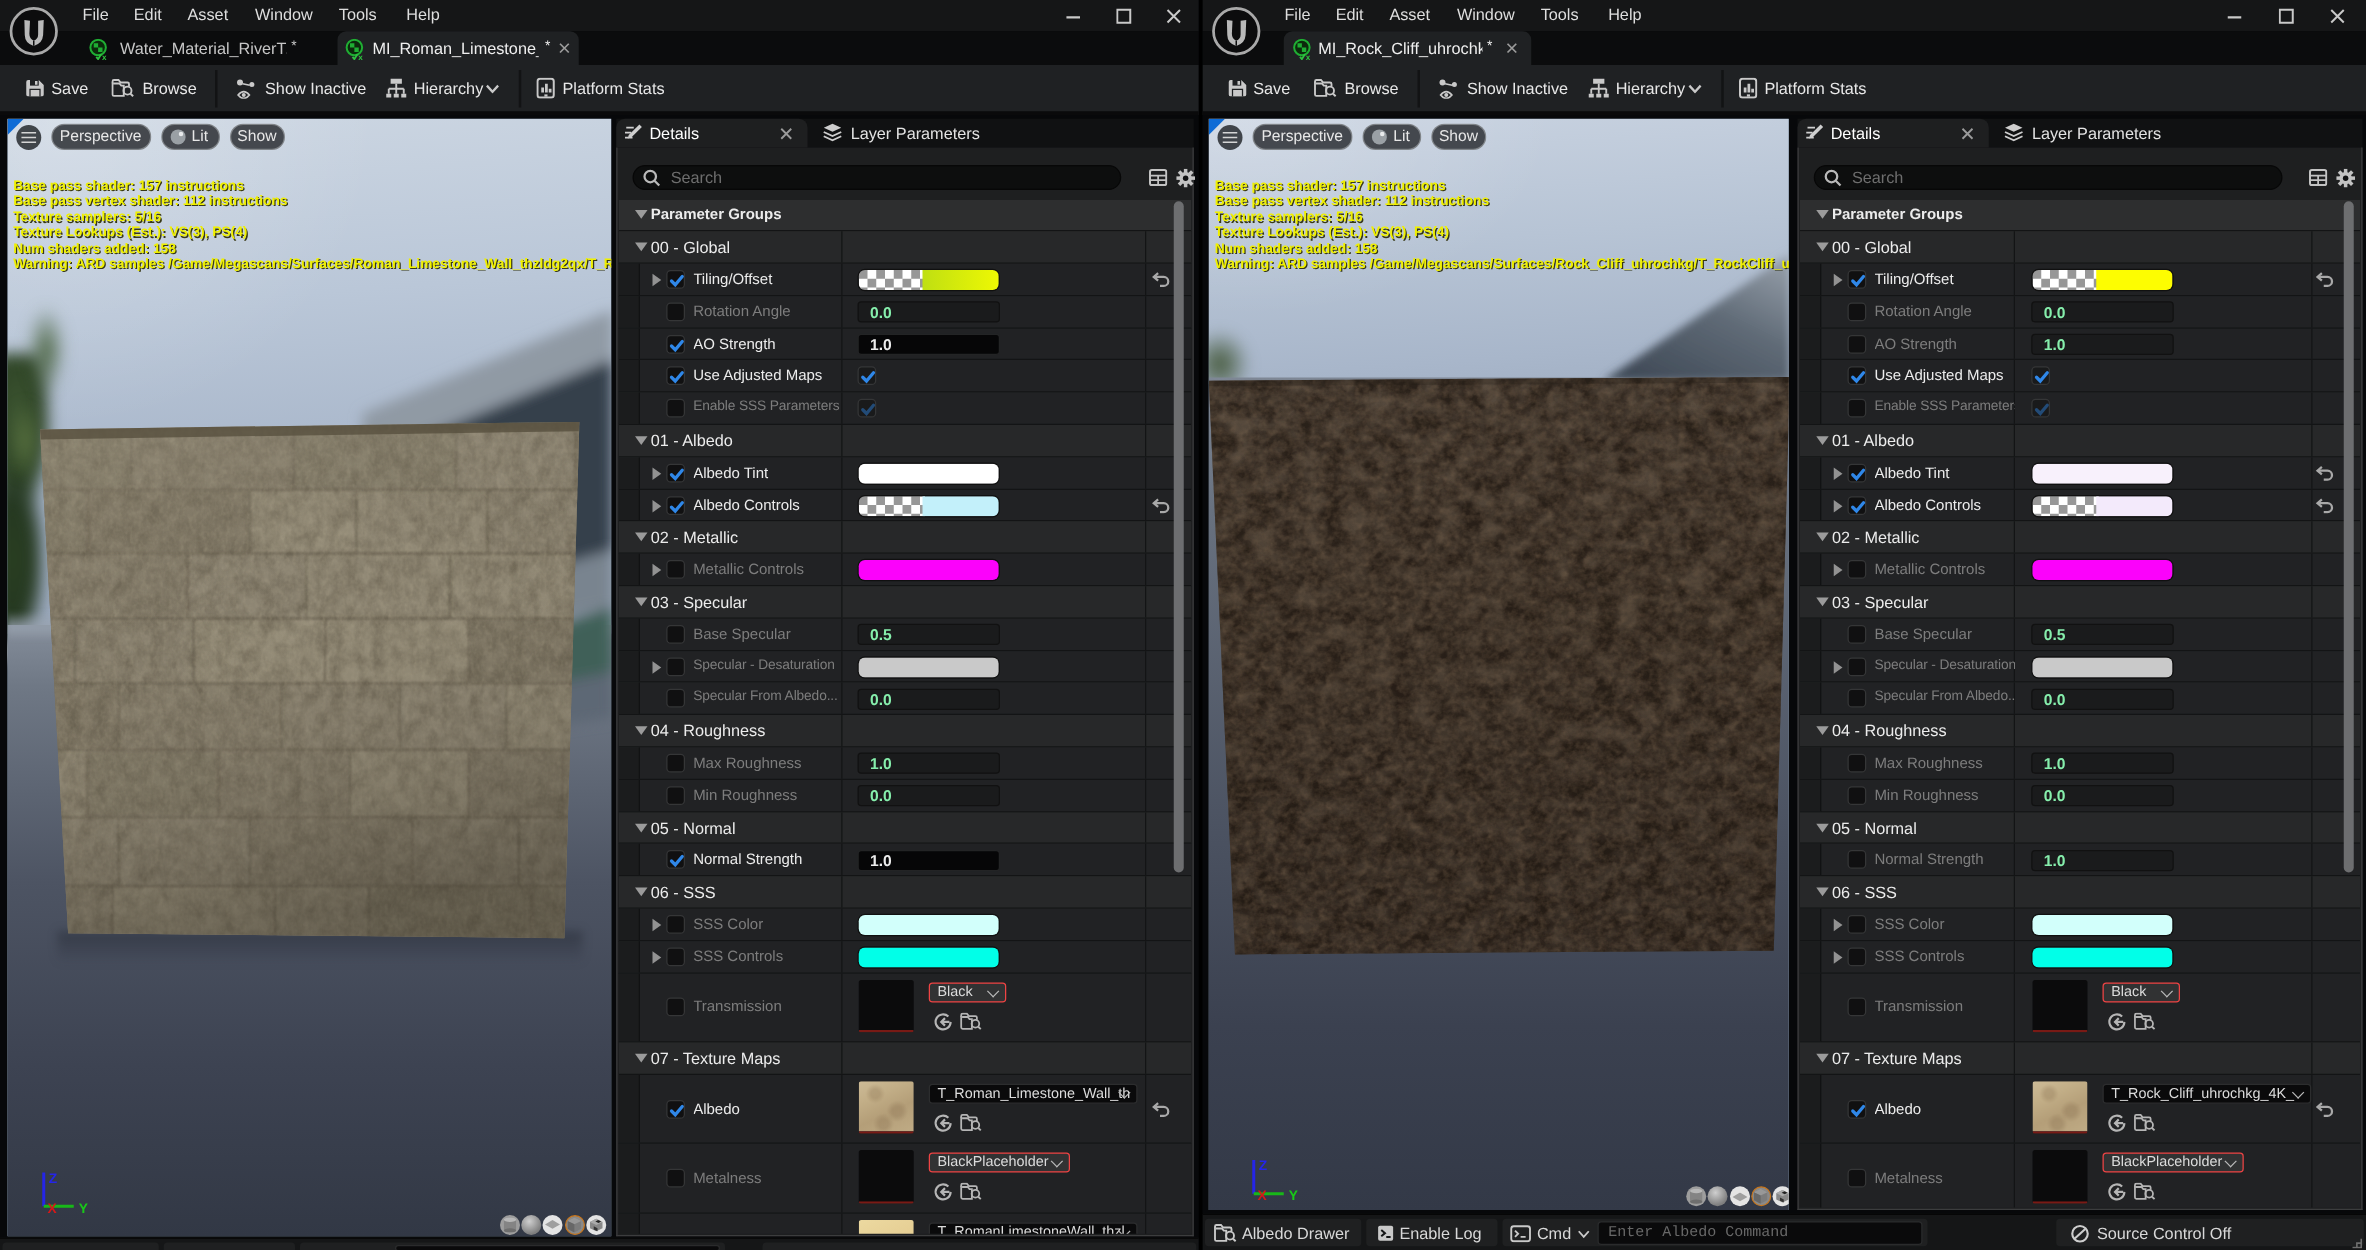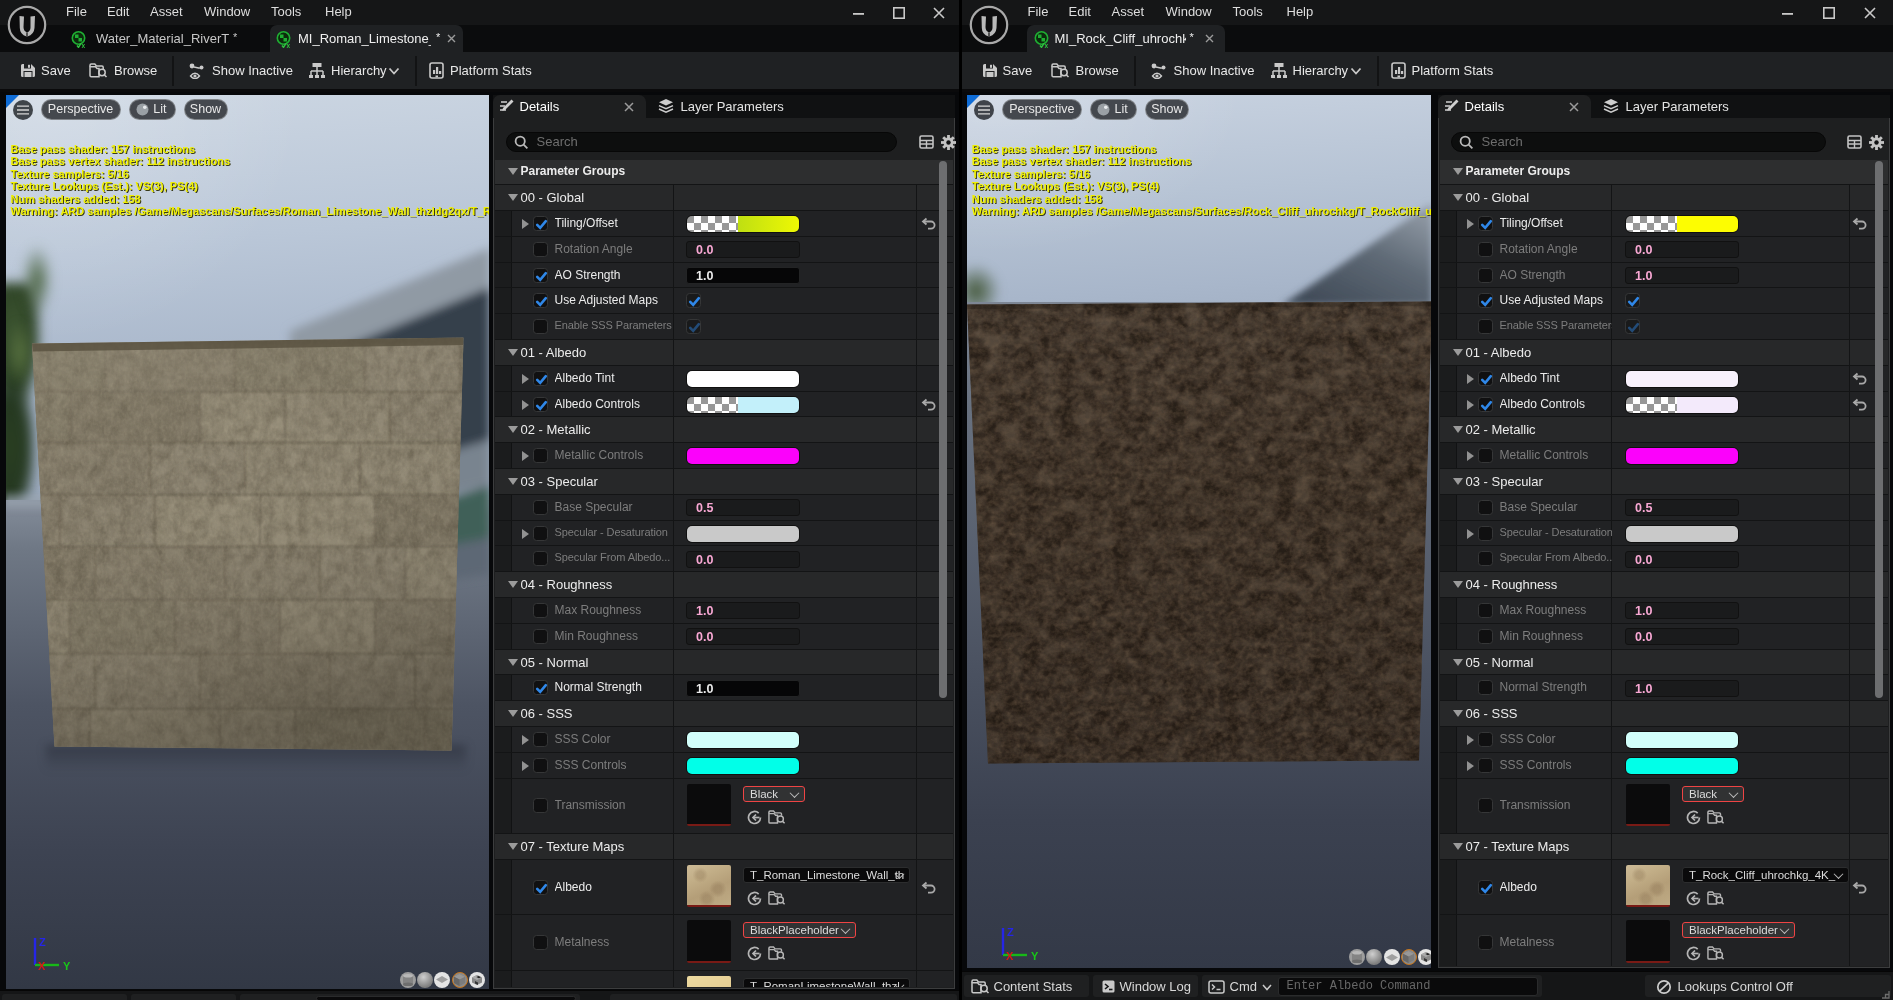--- a/index.html
+++ b/index.html
@@ -34,21 +34,21 @@
 .gut{position:absolute;left:0;top:0;bottom:0;width:17px;background:#1b1c1d;border-right:1px solid #111213}
 .vdiv{position:absolute;top:0;bottom:0;width:1px;background:#131415}
 .tri{position:absolute;width:0;height:0;border-left:5.5px solid transparent;border-right:5.5px solid transparent;border-top:7px solid #9b9b9b}
 .exp{position:absolute;width:0;height:0;border-top:5px solid transparent;border-bottom:5px solid transparent;border-left:7px solid #929292}
 .cb{position:absolute;width:15px;height:15px;border-radius:3.5px;background:#101011;border:1px solid #353637}
 .cb svg{position:absolute;left:1px;top:1px}
 .lbl{position:absolute;font-size:12px;white-space:nowrap;color:#ececec}
 .lbl.dim{color:#7d7d7d}
 .fld{position:absolute;height:17px;border-radius:3px;font-size:12.5px;font-weight:bold;line-height:16px;padding-left:9px}
 .fld.on{background:#060607;border:1px solid #232425;color:#ececec}
-.fld.off{background:#1a1b1c;border:1px solid #111;color:#f9a8d4}
+.fld.off{background:#1a1b1c;border:1px solid #111;color:#86efac}
 .sw{position:absolute;height:18px;border-radius:6px;overflow:hidden;border:1px solid #101010}
 .sw .ck{position:absolute;left:0;top:0;bottom:0;
  background:conic-gradient(#fff 25%,#979797 25% 50%,#fff 50% 75%,#979797 75%) 0 0/14px 14px}
 .sw .co{position:absolute;right:0;top:0;bottom:0}
 .thumb{position:absolute;width:44px;height:42.5px;border-radius:2px;background:#0c0c0d;border-bottom:2.5px solid #791a15}
 .drop{position:absolute;height:16px;border-radius:3px;font-size:11.5px;color:#dcdcdc;line-height:15px;padding:0 16px 0 6px;white-space:nowrap;overflow:hidden}
 .drop.blk{background:#0a0a0b;border:1px solid #2c2d2e}
 .drop.gry{background:#313233;border:1px solid #ef4444}
 .chev{display:inline-block;width:7px;height:7px;border-right:1.6px solid #bbb;border-bottom:1.6px solid #bbb;transform:rotate(45deg) translate(-1px,-1px);margin-left:5px}
 .sbar{position:absolute;width:8px;border-radius:4px;background:#6d6e70}
@@ -1210,41 +1210,41 @@
       <div class="sbar" style="left:437.5px;top:66px;height:537px"></div>
     </div>
     <div class="stat2">
       <div class="sseg" style="left:2px;width:125px"></div>
       <svg class="abs" style="left:9px;top:7px;transform:scale(1);transform-origin:0 0" width="19" height="15" viewBox="0 0 19 15">
         <path d="M1 3 V12.5 A1.2 1.2 0 0 0 2.2 13.7 H10 V5.5 H8 L6.5 3.8 H1.8" fill="none" stroke="#c9c9c9" stroke-width="1.5"></path>
         <path d="M1 3.5 V2.2 A1.2 1.2 0 0 1 2.2 1 H5.8 L7.5 3 H13 A1.2 1.2 0 0 1 14.2 4.2 V6" fill="none" stroke="#c9c9c9" stroke-width="1.5"></path>
         <circle cx="13" cy="9.5" r="3.2" fill="none" stroke="#c9c9c9" stroke-width="1.5"></circle>
         <line x1="15.4" y1="12" x2="17.5" y2="14" stroke="#c9c9c9" stroke-width="1.6"></line>
       </svg>
-      <div class="stxt" style="left:32px;top:7px">Content Stats</div>
+      <div class="stxt" style="left:32px;top:7px">Albedo Drawer</div>
       <div class="sseg" style="left:131px;width:105px"></div>
       <svg class="abs" style="left:139px;top:7px" width="15" height="15" viewBox="0 0 15 15">
         <rect x="1.5" y="1.5" width="12" height="12" rx="1.5" fill="#c9c9c9"></rect>
         <path d="M4 5 l3 2.5 -3 2.5" stroke="#151617" stroke-width="1.6" fill="none"></path>
         <path d="M8 10.5 h3.5" stroke="#151617" stroke-width="1.6"></path>
       </svg>
-      <div class="stxt" style="left:158px;top:7px">Window Log</div>
+      <div class="stxt" style="left:158px;top:7px">Enable Log</div>
       <div class="sseg" style="left:240px;width:340px"></div>
       <svg class="abs" style="left:246px;top:8px" width="17" height="14" viewBox="0 0 17 14">
         <rect x="1" y="1" width="15" height="12" rx="2" fill="none" stroke="#c9c9c9" stroke-width="1.5"></rect>
         <path d="M4 4.5 l2.5 2.5 -2.5 2.5" stroke="#c9c9c9" stroke-width="1.5" fill="none"></path>
         <path d="M8.5 9.5 h4" stroke="#c9c9c9" stroke-width="1.5"></path>
       </svg>
       <div class="stxt" style="left:268px;top:7px">Cmd</div>
       <svg class="abs" style="left:300px;top:12px" width="10" height="7" viewBox="0 0 10 7">
         <path d="M1 1 L5 5.5 L9 1" stroke="#c9c9c9" stroke-width="1.5" fill="none"></path>
       </svg>
       <div class="abs" style="left:316px;top:5px;width:260px;height:19px;background:#0a0a0b;border:1px solid #2a2b2c;border-radius:3px;font-family:'Liberation Mono',monospace;font-size:12px;color:#686868;line-height:17px;padding-left:8px">Enter Albedo Command</div>
       <div class="sseg" style="left:683px;right:2px"></div>
       <svg class="abs" style="left:694px;top:7px" width="16" height="16" viewBox="0 0 16 16">
         <circle cx="8" cy="8" r="6.2" fill="none" stroke="#cdcdcd" stroke-width="1.7"></circle>
         <line x1="3.8" y1="11.8" x2="12.2" y2="4.2" stroke="#cdcdcd" stroke-width="1.7"></line>
       </svg>
-      <div class="stxt" style="left:716px;top:7px">Lookups Control Off</div>
+      <div class="stxt" style="left:716px;top:7px">Source Control Off</div>
       <svg class="abs" style="right:3px;top:17px" width="10" height="10" viewBox="0 0 10 10">
         <path d="M9 2 V9 H2 M9 5.5 H5.5 V9" stroke="#6e6e6e" stroke-width="1.3" fill="none"></path>
       </svg>
     </div>
   </div>
 </body></html>

